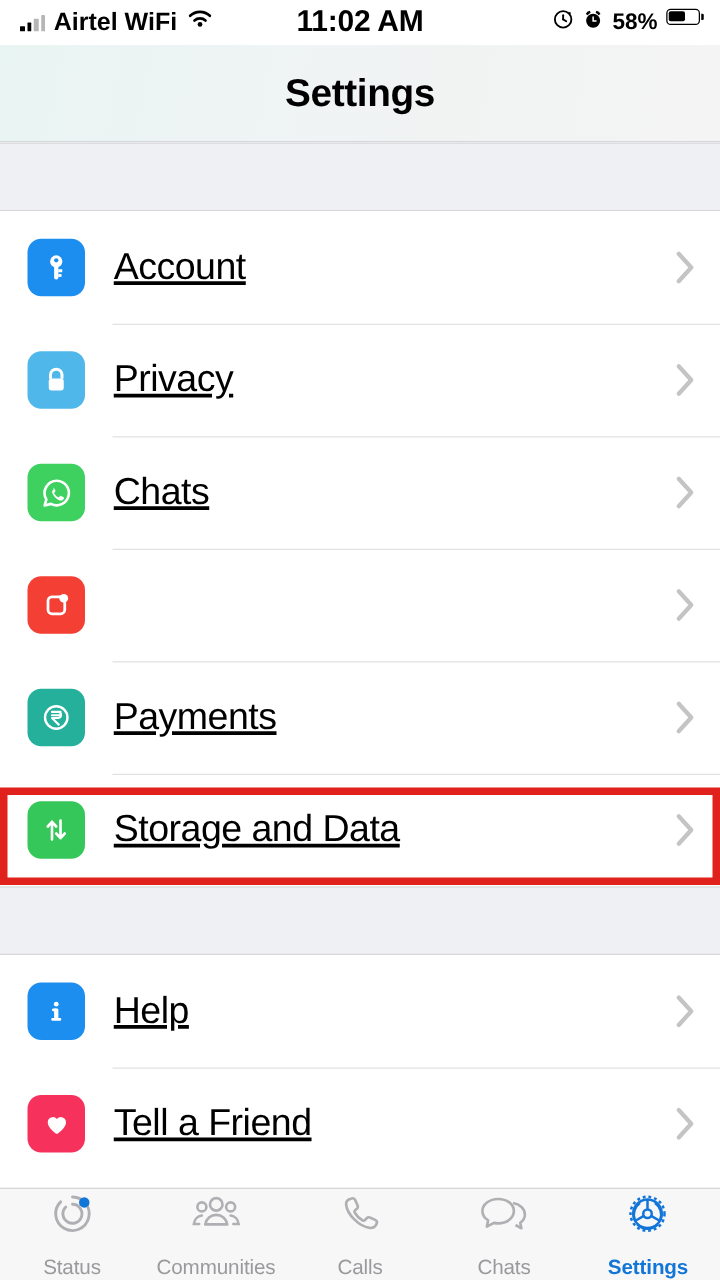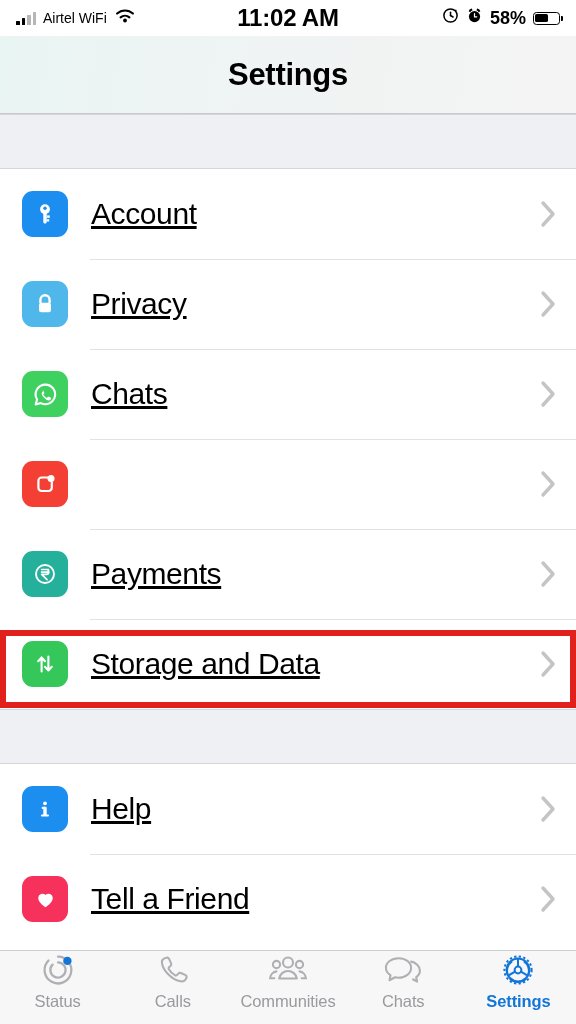--- a/index.html
+++ b/index.html
@@ -20,31 +20,31 @@
     font-size:19px; font-weight:bold; color:#000;
     position:relative;
   }
   .sb-left { display:flex; align-items:center; gap:7px; }
   .sb-center {
     position:absolute; left:0; right:0; text-align:center;
     font-size:24px; font-weight:bold; letter-spacing:-0.2px;
     pointer-events:none;
   }
   .sb-right {
-    margin-left:auto; display:flex; align-items:center; gap:7px;
+    margin-left:auto; display:flex; align-items:flex-start; gap:7px;
     position:relative; z-index:2;
   }
   .bars { display:flex; align-items:flex-end; gap:2px; height:13px; }
   .bars i { width:3.5px; background:#b6b6b6; border-radius:0.5px; display:block; }
   .bars i.on { background:#000; }
   .bars i:nth-child(1){height:4px;}
   .bars i:nth-child(2){height:7px;}
   .bars i:nth-child(3){height:10px;}
   .bars i:nth-child(4){height:13px;}
-  .carrier { font-size:14px; font-weight:normal; }
+  .carrier { font-size:20px; font-weight:bold; }
   .batt-pct { font-size:18px; font-weight:bold; }
   .batt {
     width:27px; height:13px; border:1.6px solid #000; border-radius:3.5px;
     position:relative; padding:1.4px;
   }
   .batt::after {
     content:""; position:absolute; right:-4px; top:3.5px;
     width:2px; height:5px; background:#000; border-radius:0 1px 1px 0;
   }
   .batt span { display:block; height:100%; background:#000; border-radius:1.6px; }
@@ -88,21 +88,21 @@
   
   .highlight { position:absolute; left:0; width:576px; border:6px solid #e1211b; pointer-events:none; }
 
   
   .tabbar {
     flex:0 0 74px; height:74px; display:flex;
     background:#f7f7f7; border-top:1px solid #cdcdd0;
   }
   .tab {
     flex:1 1 0; display:flex; flex-direction:column;
-    align-items:center; gap:3px; position:relative;
+    align-items:center; justify-content:center; gap:15px; position:relative;
   }
   .tab-ic { height:38px; display:flex; align-items:center; justify-content:center; }
   .tab-lbl { font-size:16.5px; color:#9a9a9e; letter-spacing:-0.1px; }
   .tab.active .tab-lbl { color:#1275d8; font-weight:bold; }
 </style>
 </head>
 <body>
 
 <div id="app">
 
@@ -300,39 +300,39 @@
           <path d="M18 4.6a13.4 13.4 0 1 1-9.5 3.9" stroke="#b0b0b4" stroke-width="2.3" fill="none" stroke-linecap="round"></path>
           <path d="M18 10.4a7.6 7.6 0 1 1-5.4 2.2" stroke="#b0b0b4" stroke-width="2.3" fill="none" stroke-linecap="round"></path>
           <circle cx="27.4" cy="8.9" r="4.2" fill="#1275d8"></circle>
         </svg>
       </span>
       <span class="tab-lbl">Status</span>
     </div>
 
     <div class="tab">
       <span class="tab-ic">
-        <svg width="34" height="34" viewBox="0 0 34 34">
-          <path d="M10.3 4.8c1.3-.5 2.4.2 2.9 1.3l1.9 4.3c.4 1 .2 1.9-.6 2.6l-1.5 1.3c-.5.5-.6 1.1-.3 1.7a16.5 16.5 0 0 0 6.5 6.4c.6.3 1.2.2 1.7-.3l1.4-1.5c.7-.8 1.6-1 2.6-.6l4.2 1.9c1.1.5 1.8 1.6 1.3 2.9-.9 2.4-3.2 3.8-5.8 3.5C16.3 27.2 6.7 17.6 5.9 9.6c-.3-2.5 1-4 4.4-4.8z" fill="none" stroke="#b0b0b4" stroke-width="2.1" stroke-linejoin="round"></path>
-        </svg>
-      </span>
-      <span class="tab-lbl">Calls</span>
-    </div>
-
-    <div class="tab">
-      <span class="tab-ic">
         <svg width="44" height="34" viewBox="0 0 44 34">
           <circle cx="22" cy="9.5" r="5" fill="none" stroke="#b0b0b4" stroke-width="2.1"></circle>
           <circle cx="10.5" cy="11.5" r="3.6" fill="none" stroke="#b0b0b4" stroke-width="2.1"></circle>
           <circle cx="33.5" cy="11.5" r="3.6" fill="none" stroke="#b0b0b4" stroke-width="2.1"></circle>
           <path d="M13.2 25.5a8.9 8.9 0 0 1 17.6 0z" fill="none" stroke="#b0b0b4" stroke-width="2.1" stroke-linejoin="round"></path>
           <path d="M10.5 18.4a7.5 7.5 0 0 0-6.4 6.8h4.2" fill="none" stroke="#b0b0b4" stroke-width="2.1" stroke-linecap="round"></path>
           <path d="M33.5 18.4a7.5 7.5 0 0 1 6.4 6.8h-4.2" fill="none" stroke="#b0b0b4" stroke-width="2.1" stroke-linecap="round"></path>
         </svg>
       </span>
       <span class="tab-lbl">Communities</span>
+    </div>
+
+    <div class="tab">
+      <span class="tab-ic">
+        <svg width="34" height="34" viewBox="0 0 34 34">
+          <path d="M10.3 4.8c1.3-.5 2.4.2 2.9 1.3l1.9 4.3c.4 1 .2 1.9-.6 2.6l-1.5 1.3c-.5.5-.6 1.1-.3 1.7a16.5 16.5 0 0 0 6.5 6.4c.6.3 1.2.2 1.7-.3l1.4-1.5c.7-.8 1.6-1 2.6-.6l4.2 1.9c1.1.5 1.8 1.6 1.3 2.9-.9 2.4-3.2 3.8-5.8 3.5C16.3 27.2 6.7 17.6 5.9 9.6c-.3-2.5 1-4 4.4-4.8z" fill="none" stroke="#b0b0b4" stroke-width="2.1" stroke-linejoin="round"></path>
+        </svg>
+      </span>
+      <span class="tab-lbl">Calls</span>
     </div>
 
     <div class="tab">
       <span class="tab-ic">
         <svg width="42" height="34" viewBox="0 0 42 34">
           <path d="M16.5 5.2c-7 0-12.6 4.3-12.6 9.6 0 3 1.8 5.7 4.6 7.4l-1 5.1 5.6-3a16 16 0 0 0 3.4.4c7 0 12.6-4.3 12.6-9.9S23.5 5.2 16.5 5.2z" fill="none" stroke="#b0b0b4" stroke-width="2.1" stroke-linejoin="round"></path>
           <path d="M28.4 8.4c5.5.9 9.5 4.7 9.5 9.2 0 2.6-1.4 5-3.7 6.6l.9 4.4-4.7-2.6" fill="none" stroke="#b0b0b4" stroke-width="2.1" stroke-linejoin="round"></path>
         </svg>
       </span>
       <span class="tab-lbl">Chats</span>

